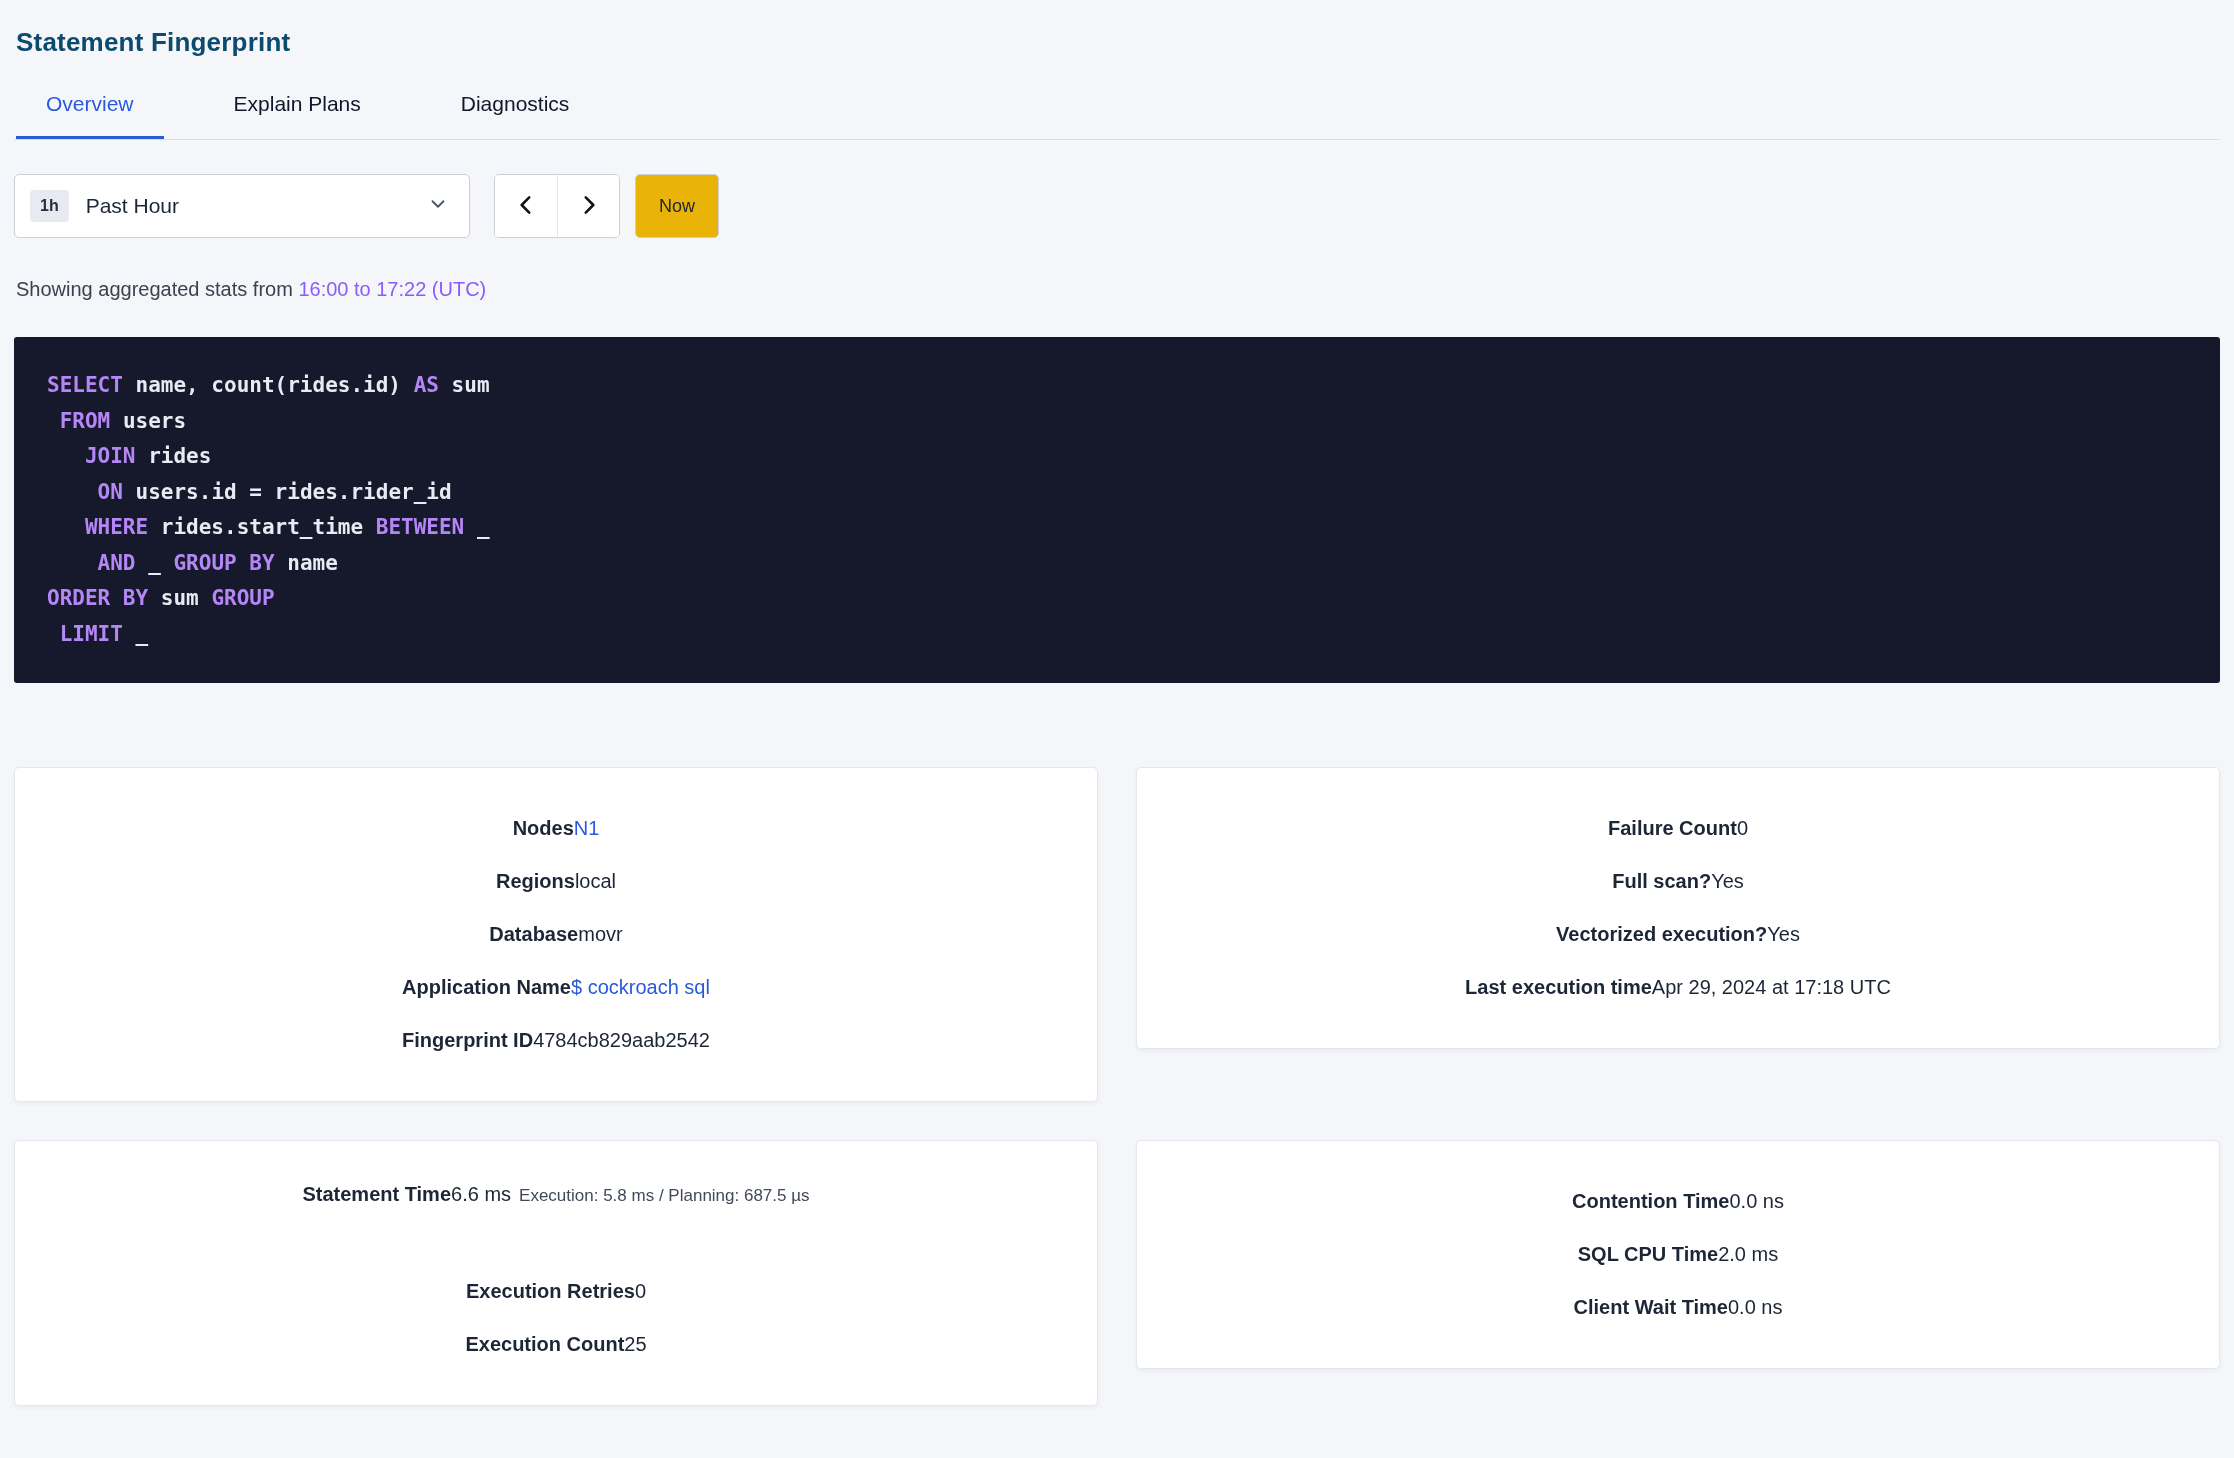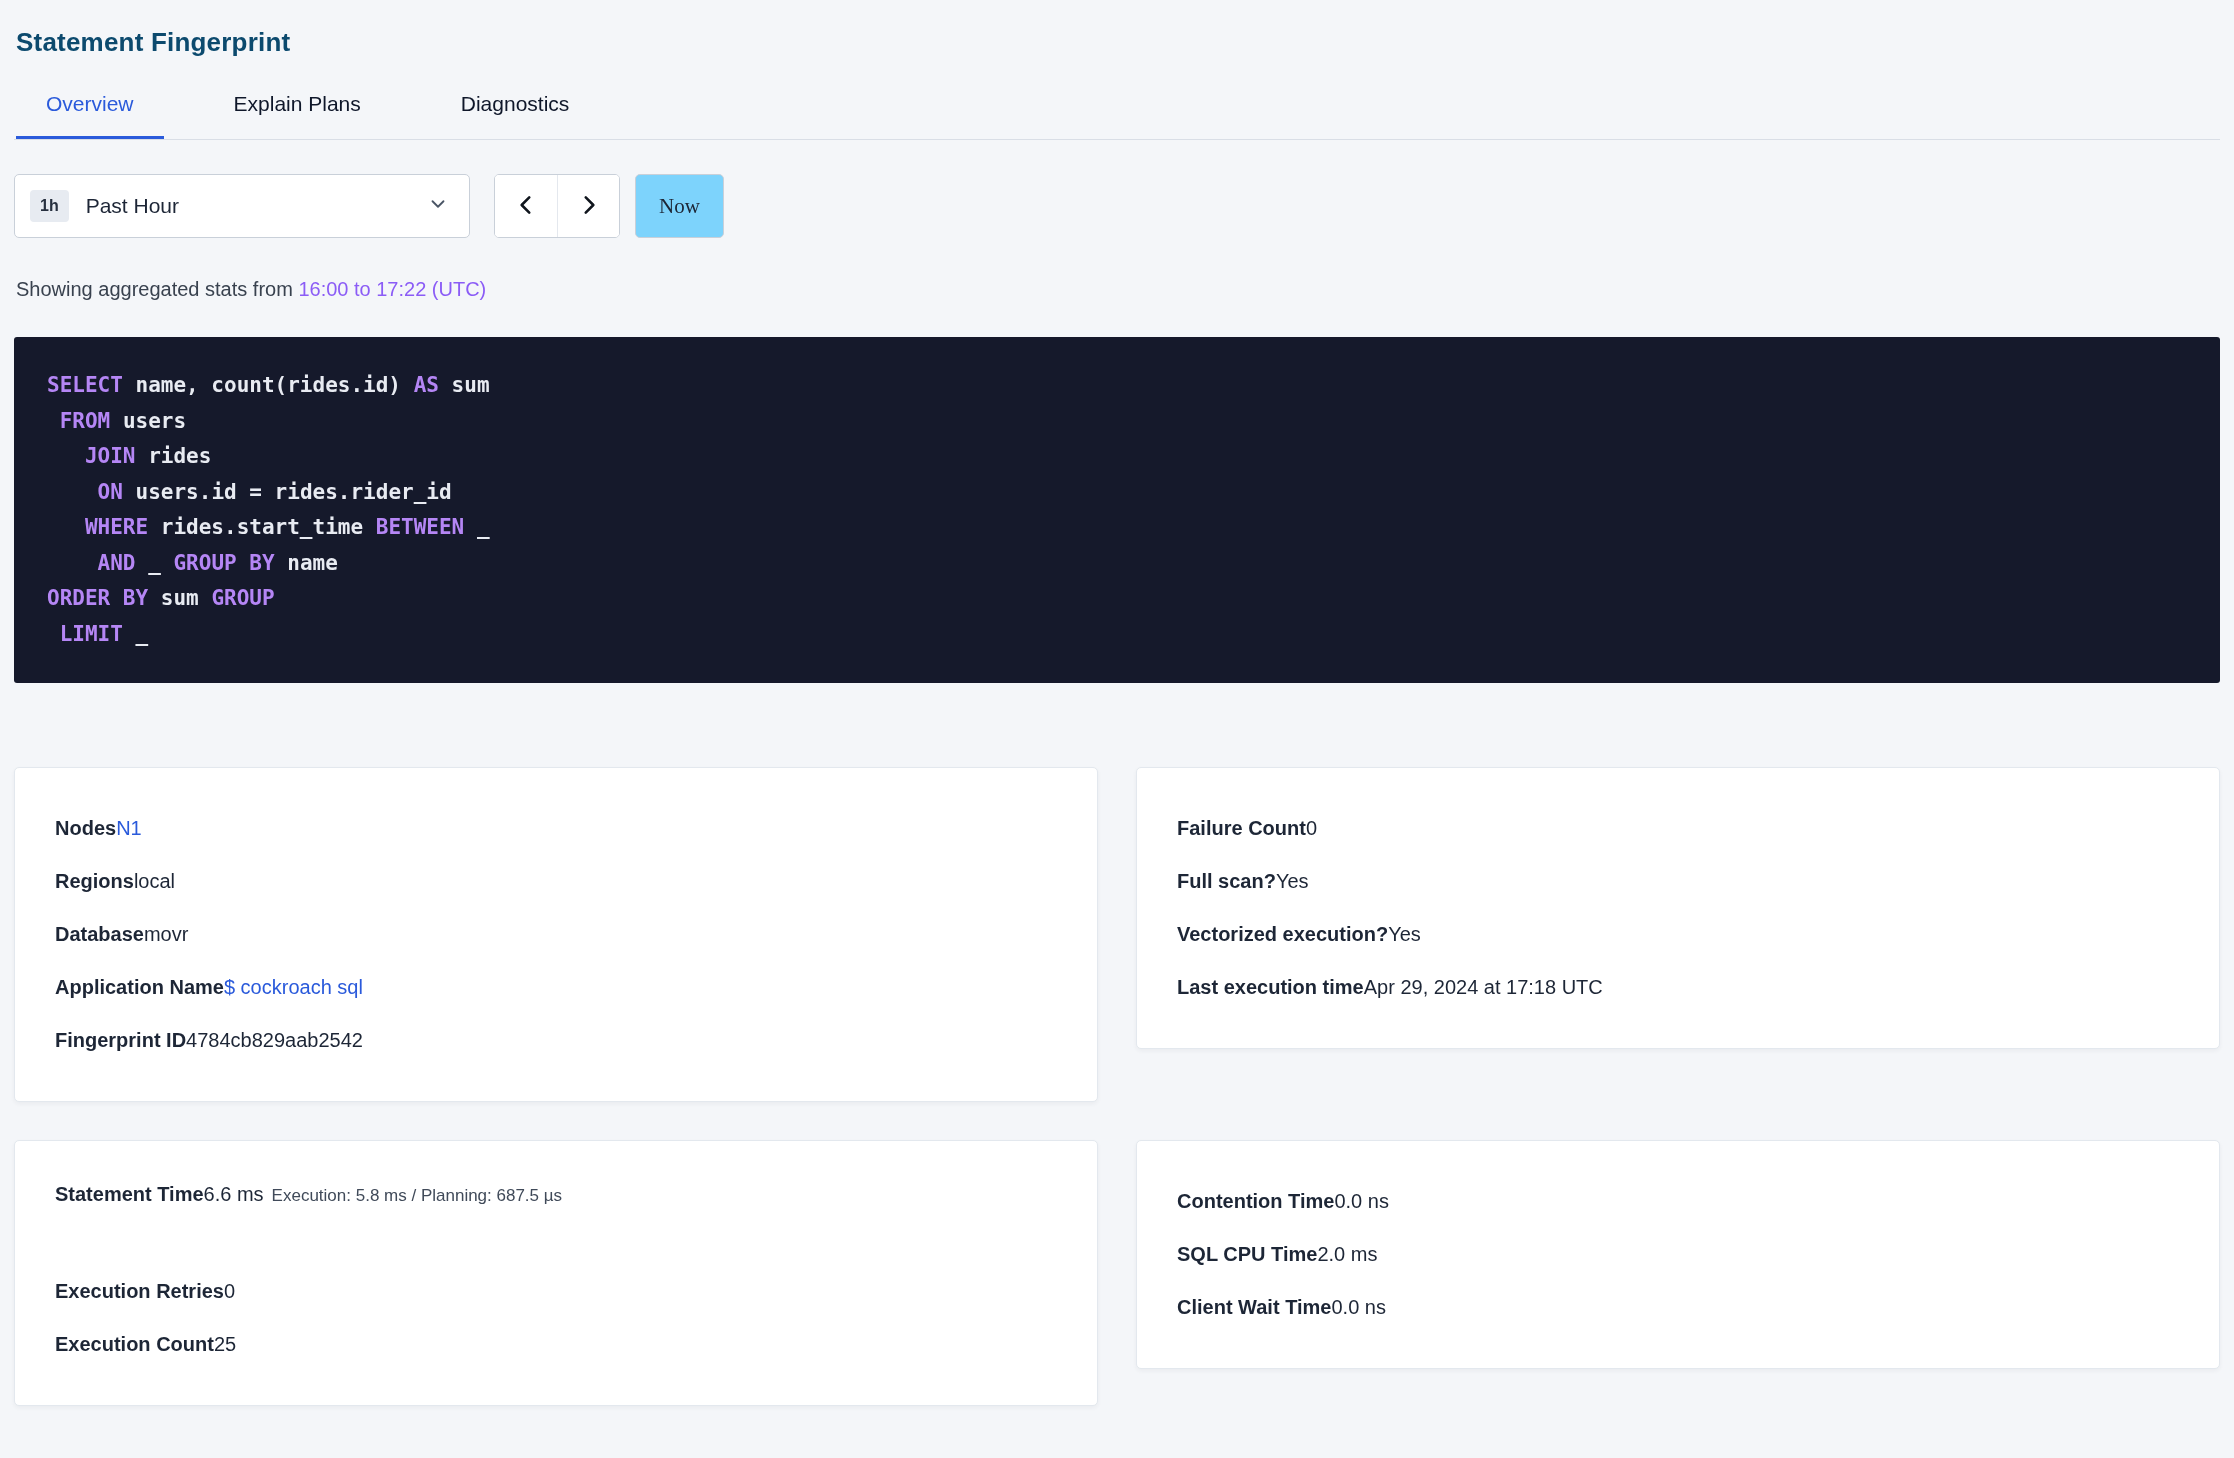--- a/index.html
+++ b/index.html
@@ -19,35 +19,35 @@
   .tab{font-size:21px;line-height:24px;padding:0 30px 20px;margin-right:40px;color:#0f172a;cursor:pointer;border-bottom:3px solid transparent}
   .tab.active{color:var(--accent);border-bottom-color:var(--accent)}
 
   .controls{display:flex;align-items:flex-end;margin-top:34px}
   .range-select{width:456px;height:64px;background:#fff;border:1px solid #c9d0d9;border-radius:5px;display:flex;align-items:center;padding:0 20px 0 15px;cursor:pointer}
   .interval-badge{background:#e7ebf1;color:#27303f;font-size:16px;font-weight:700;padding:7px 10px;border-radius:4px}
   .range-label{flex:1;margin-left:17px;font-size:21px;color:#1d2636}
   .pager{display:flex;height:64px;margin-left:24px;background:#fff;border:1px solid #c9d0d9;border-radius:5px;overflow:hidden}
   .pager-btn{width:62px;height:100%;background:#fff;border:none;display:flex;align-items:center;justify-content:center;cursor:pointer;padding:0}
   .pager-btn + .pager-btn{border-left:1px solid #e4e8ee}
-  .now-btn{margin-left:15px;height:64px;padding:0 23px;background:#7dd3fc;border:1px solid #c9d0d9;border-radius:5px;font-size:21px;font-family:Liberation Serif, serif;color:#1d2636;cursor:pointer}
+  .now-btn{margin-left:15px;height:64px;padding:0 23px;background:#eab308;border:1px solid #c9d0d9;border-radius:5px;font-size:18px;font-family:Liberation Sans, sans-serif;color:#1d2636;cursor:pointer}
 
   .stats-line{margin:40px 0 0 2px;font-size:20px;color:#39424f}
   .stats-line strong{color:#8b5cf6;font-weight:400}
 
   .sql{margin-top:36px;background:var(--code-bg);border-radius:3px;padding:31px 33px;font-family:"DejaVu Sans Mono",monospace;font-size:21px;font-weight:700;color:var(--code-text)}
   .sql-line{line-height:35.5px;height:35.5px;white-space:nowrap}
   .sql-line span{white-space:pre}
   .kw{color:var(--code-kw)}
 
   .cards-row{display:flex;gap:38px;align-items:flex-start}
   .cards-row.first{margin-top:84px}
   .cards-row.second{margin-top:38px}
   .card{flex:1;background:#fff;border:1px solid #e3e8ee;border-radius:5px;box-shadow:0 2px 4px rgba(33,45,68,.05);padding:34px 40px}
-  .row{display:flex;justify-content:flex-start;align-items:center;min-height:53px}
+  .row{display:flex;justify-content:center;align-items:center;min-height:53px}
   .row.tall{align-items:flex-start;min-height:90px;padding-top:8px}
   .lbl{font-size:20px;font-weight:700;color:#1d2636}
   .val{font-size:20px;color:#1d2636;text-align:right;font-weight:400}
   a.link{color:var(--accent);text-decoration:none;cursor:pointer;font-size:20px}
   .val-stack{display:flex;flex-direction:row;align-items:flex-end;gap:8px}
   .sub{font-size:17px;color:#404a59;font-weight:400}
 </style>
 </head>
 <body>
 

